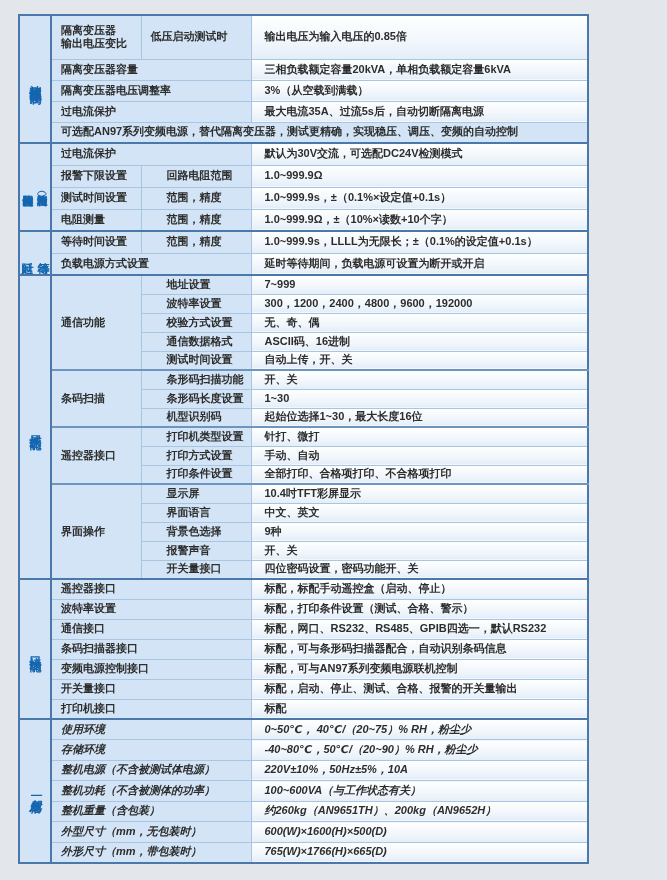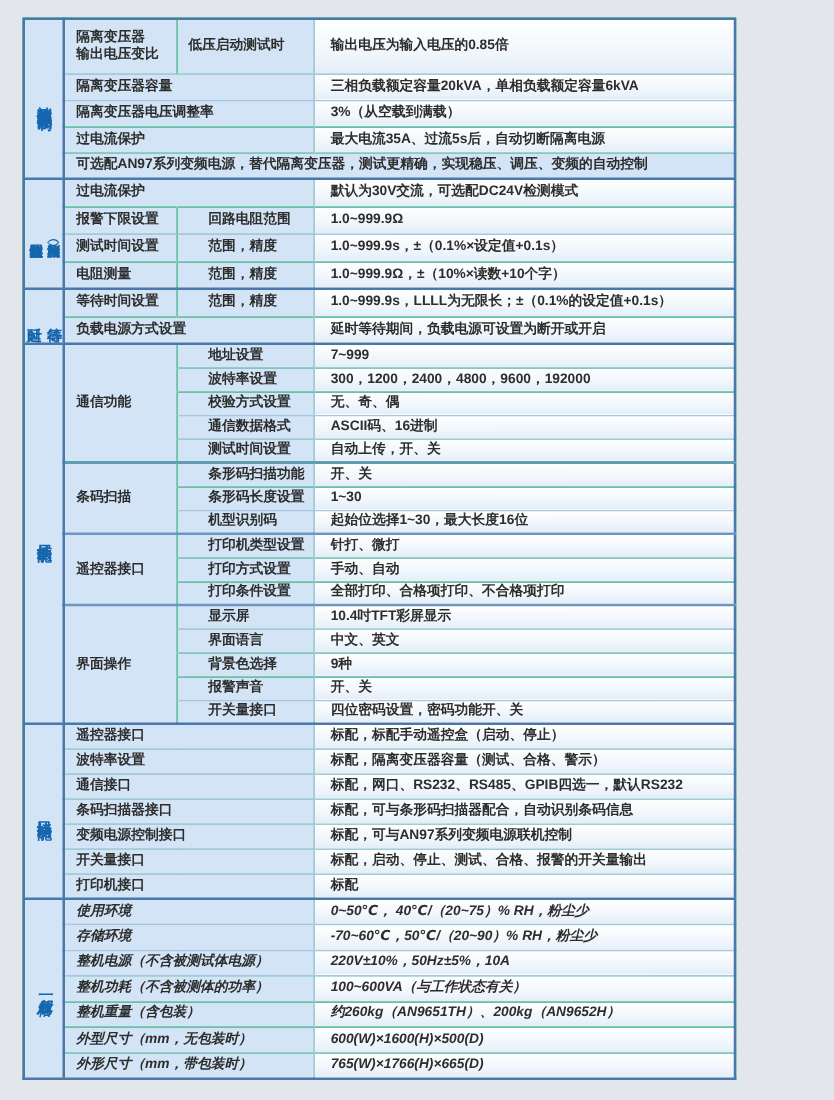--- a/index.html
+++ b/index.html
@@ -241,21 +241,21 @@
           <td class="cat" rowspan="7">
             <div class="cat-inner">
               <span class="cat-col">接口功能</span>
             </div>
           </td>
           <td class="c-label" colspan="2">遥控器接口</td>
           <td class="c-value">标配，标配手动遥控盒（启动、停止）</td>
         </tr>
         <tr>
           <td class="c-label" colspan="2">波特率设置</td>
-          <td class="c-value">标配，隔离变压器容量（测试、合格、警示）</td>
+          <td class="c-value">标配，打印条件设置（测试、合格、警示）</td>
         </tr>
         <tr>
           <td class="c-label" colspan="2">通信接口</td>
           <td class="c-value">标配，网口、RS232、RS485、GPIB四选一，默认RS232</td>
         </tr>
         <tr>
           <td class="c-label" colspan="2">条码扫描器接口</td>
           <td class="c-value">标配，可与条形码扫描器配合，自动识别条码信息</td>
         </tr>
         <tr>
@@ -276,21 +276,21 @@
           <td class="cat" rowspan="7">
             <div class="cat-inner">
               <span class="cat-col">一般规格</span>
             </div>
           </td>
           <td class="c-label" colspan="2">使用环境</td>
           <td class="c-value">0~50℃， 40℃/（20~75）% RH，粉尘少</td>
         </tr>
         <tr>
           <td class="c-label" colspan="2">存储环境</td>
-          <td class="c-value">-70~60℃，50℃/（20~90）% RH，粉尘少</td>
+          <td class="c-value">-40~80℃，50℃/（20~90）% RH，粉尘少</td>
         </tr>
         <tr>
           <td class="c-label" colspan="2">整机电源（不含被测试体电源）</td>
           <td class="c-value">220V±10%，50Hz±5%，10A</td>
         </tr>
         <tr>
           <td class="c-label" colspan="2">整机功耗（不含被测体的功率）</td>
           <td class="c-value">100~600VA（与工作状态有关）</td>
         </tr>
         <tr>

